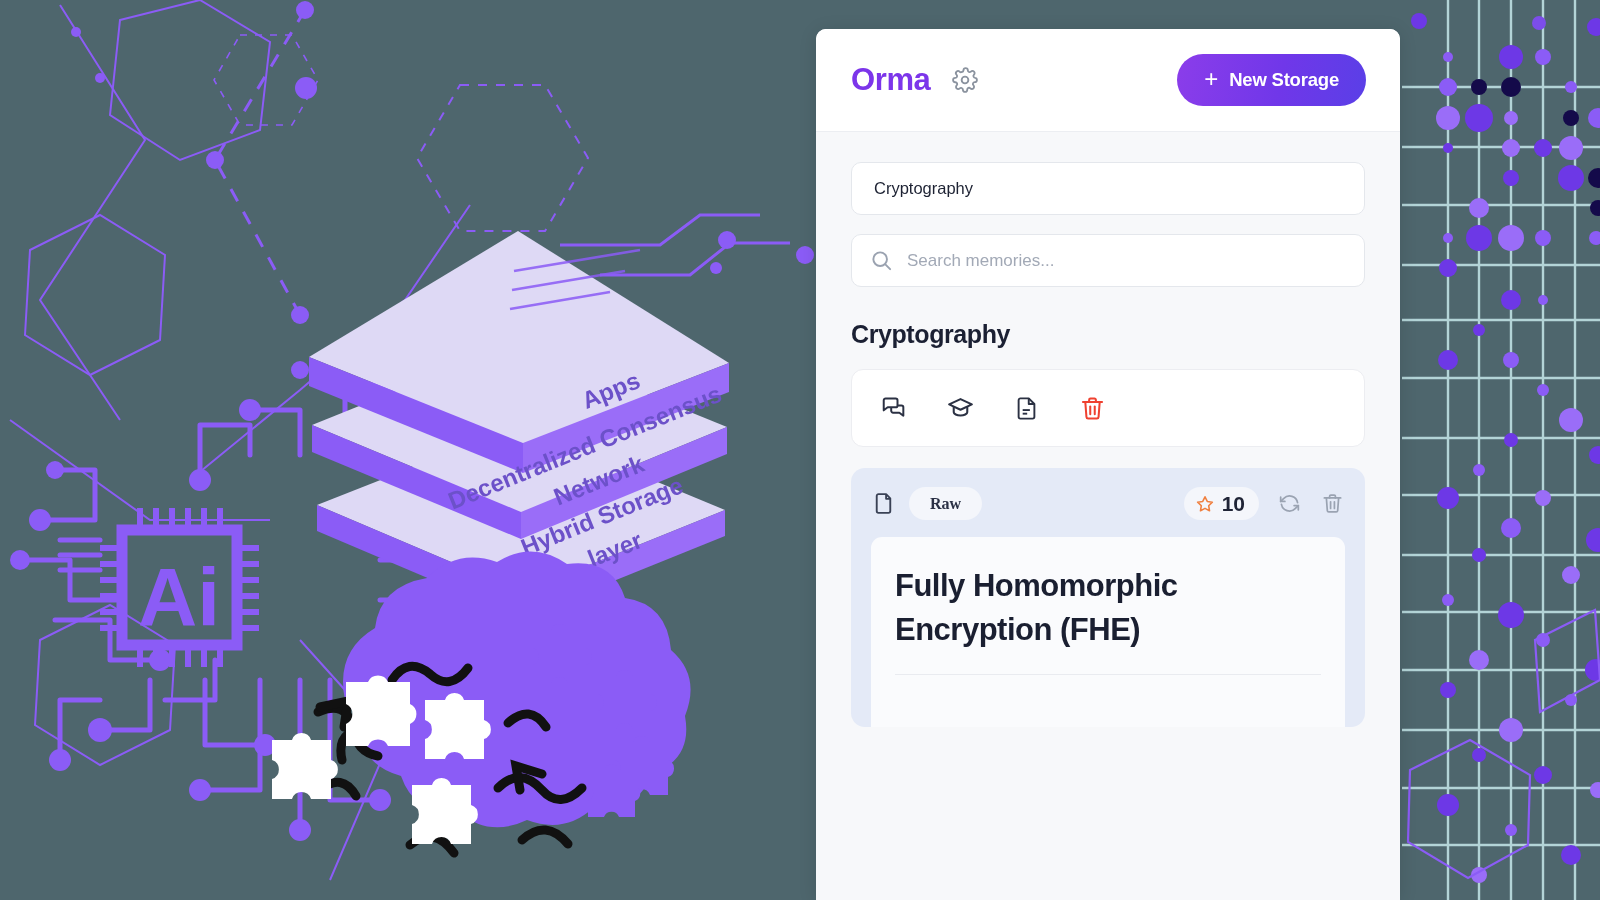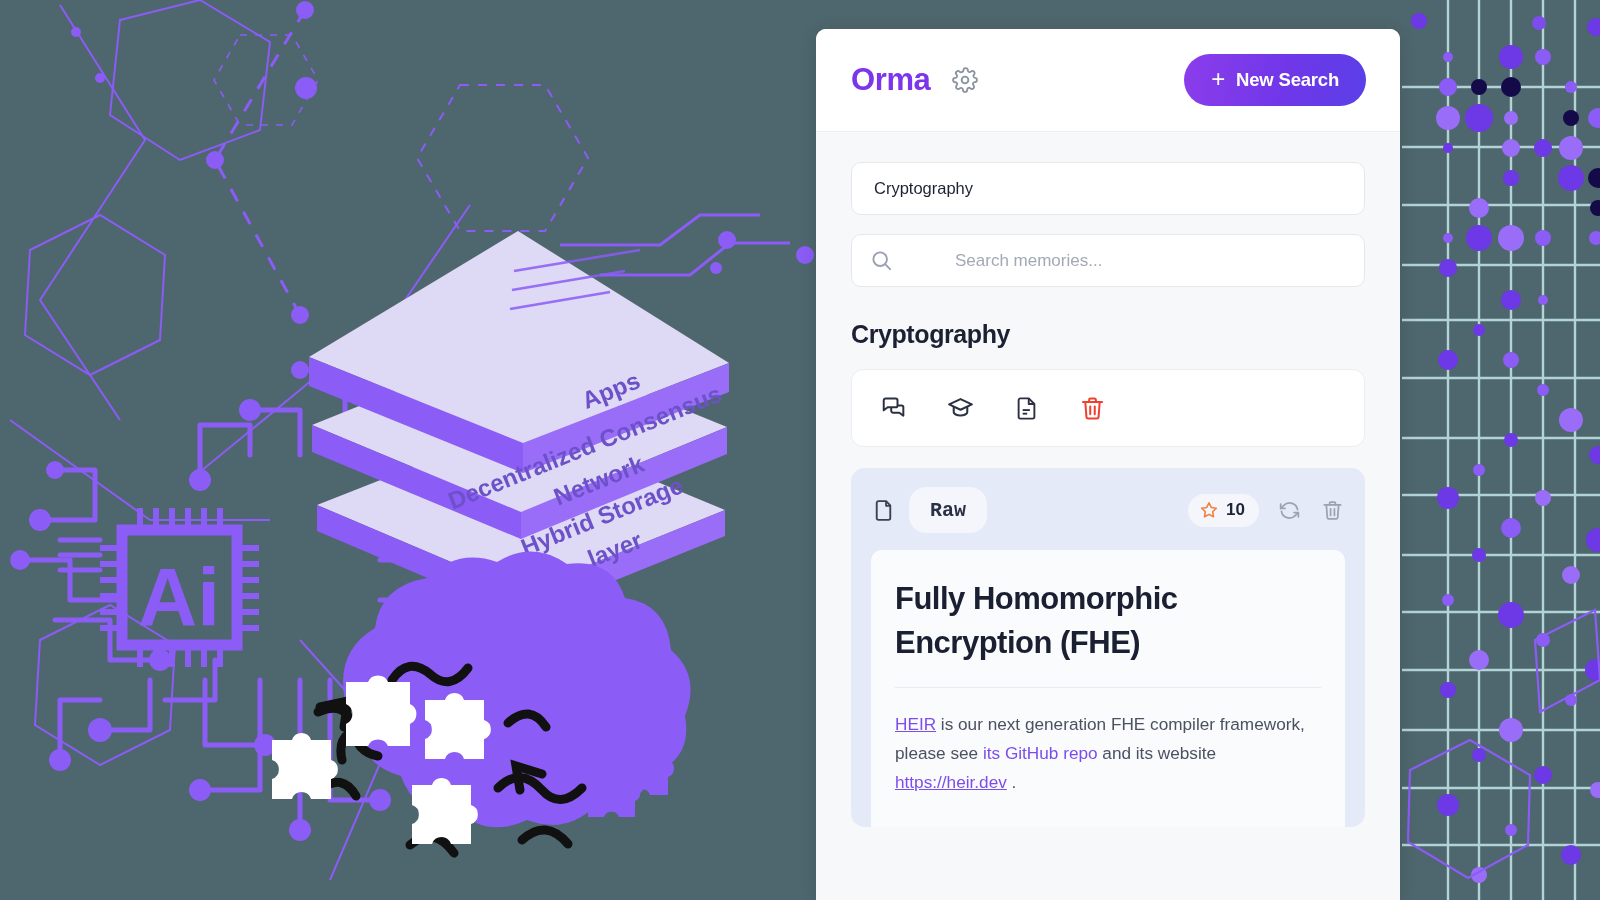--- a/index.html
+++ b/index.html
@@ -83,21 +83,20 @@
     width:100%; height:53px;
     background:#fff; border:1px solid #e4e7ec;
     border-radius:10px;
     display:flex; align-items:center;
     padding:0 18px; gap:14px;
   }
   .search-input {
     flex:1; border:none; outline:none; background:transparent;
     font-size:17px; color:#1d2233;
     font-family:"Liberation Sans", sans-serif;
-    margin-left:48px;
   }
   .search-input::placeholder { color:#a2a9b6; }
 
   
   .section-title {
     margin-top:33px;
     font-size:25px; font-weight:bold; color:#1b2033;
     letter-spacing:-.4px;
   }
 
@@ -122,35 +121,35 @@
     width:100%;
     background:#e4eaf7;
     border-radius:14px;
     padding:19px 20px 0 20px;
   }
   .memory-card-head {
     display:flex; align-items:center; gap:13px;
     margin-bottom:17px;
   }
   .raw-pill {
-    height:46px; padding:0 21px;
+    height:33px; padding:0 21px;
     background:#f4f6fb; border-radius:17px;
     display:flex; align-items:center;
-    font-size:20px; font-weight:bold; color:#2a3045;
+    font-size:16px; font-weight:bold; color:#2a3045;
     border:none; cursor:pointer;
-    font-family:Liberation Mono, monospace;
+    font-family:Liberation Serif, serif;
   }
   .card-head-right {
     margin-left:auto; display:flex; align-items:center; gap:17px;
   }
   .star-pill {
     height:33px; padding:0 14px 0 11px;
     background:#f4f6fb; border-radius:17px;
     display:flex; align-items:center; gap:7px;
-    font-size:17px; font-weight:bold; color:#1f2436;
+    font-size:21px; font-weight:bold; color:#1f2436;
     border:none; cursor:pointer;
     font-family:"Liberation Sans", sans-serif;
   }
   .icon-btn {
     width:26px; height:26px; background:none; border:none;
     display:flex; align-items:center; justify-content:center;
     cursor:pointer;
   }
 
   
@@ -457,21 +456,21 @@
   <div class="app-header">
     <div class="brand">Orma</div>
     <button class="gear-btn">
       <svg width="26" height="26" viewBox="0 0 24 24" fill="none" stroke="#8b939f" stroke-width="1.7">
         <circle cx="12" cy="12" r="3.1"></circle>
         <path d="M19.4 15a1.65 1.65 0 0 0 .33 1.82l.06.06a2 2 0 1 1-2.83 2.83l-.06-.06a1.65 1.65 0 0 0-1.82-.33 1.65 1.65 0 0 0-1 1.51V21a2 2 0 1 1-4 0v-.09A1.65 1.65 0 0 0 9 19.4a1.65 1.65 0 0 0-1.82.33l-.06.06a2 2 0 1 1-2.83-2.83l.06-.06a1.65 1.65 0 0 0 .33-1.82 1.65 1.65 0 0 0-1.51-1H3a2 2 0 1 1 0-4h.09A1.65 1.65 0 0 0 4.6 9a1.65 1.65 0 0 0-.33-1.82l-.06-.06a2 2 0 1 1 2.83-2.83l.06.06A1.65 1.65 0 0 0 9 4.6h.08A1.65 1.65 0 0 0 10.6 3.09V3a2 2 0 1 1 4 0v.09a1.65 1.65 0 0 0 1 1.51 1.65 1.65 0 0 0 1.82-.33l.06-.06a2 2 0 1 1 2.83 2.83l-.06.06a1.65 1.65 0 0 0-.33 1.82V9a1.65 1.65 0 0 0 1.51 1H21a2 2 0 1 1 0 4h-.09a1.65 1.65 0 0 0-1.51 1z"></path>
       </svg>
     </button>
     <button class="new-project-btn">
       <span class="plus-glyph">+</span>
-      <span>New Search</span>
+      <span>New Storage</span>
     </button>
   </div>
 
   <div class="app-body">
 
     <div class="project-select">
       <span>Cryptography</span>
     </div>
 
     <div class="search-wrap">
@@ -549,21 +548,18 @@
               <path d="M10 10.2v7"></path>
                 <path d="M14 10.2v7"></path>
             </svg>
           </button>
         </div>
       </div>
 
       <div class="note">
         <div class="note-title">Fully Homomorphic Encryption (FHE)</div>
         <div class="note-body">
-          <p>
-            <span class="note-link">HEIR</span><span> is our next generation FHE compiler framework, please see </span><span class="note-link plain">its GitHub repo</span><span> and its website </span><span class="note-link">https://heir.dev</span><span> .</span>
-          </p>
         </div>
       </div>
     </div>
 
   </div>
 </div>
 
 </body></html>

